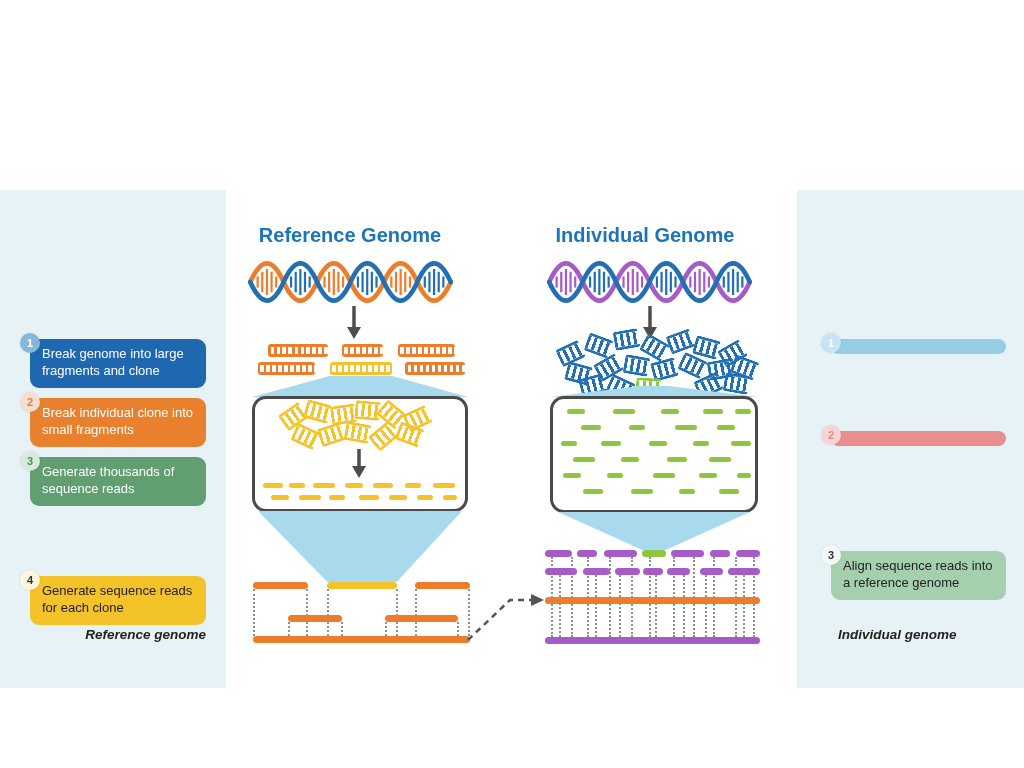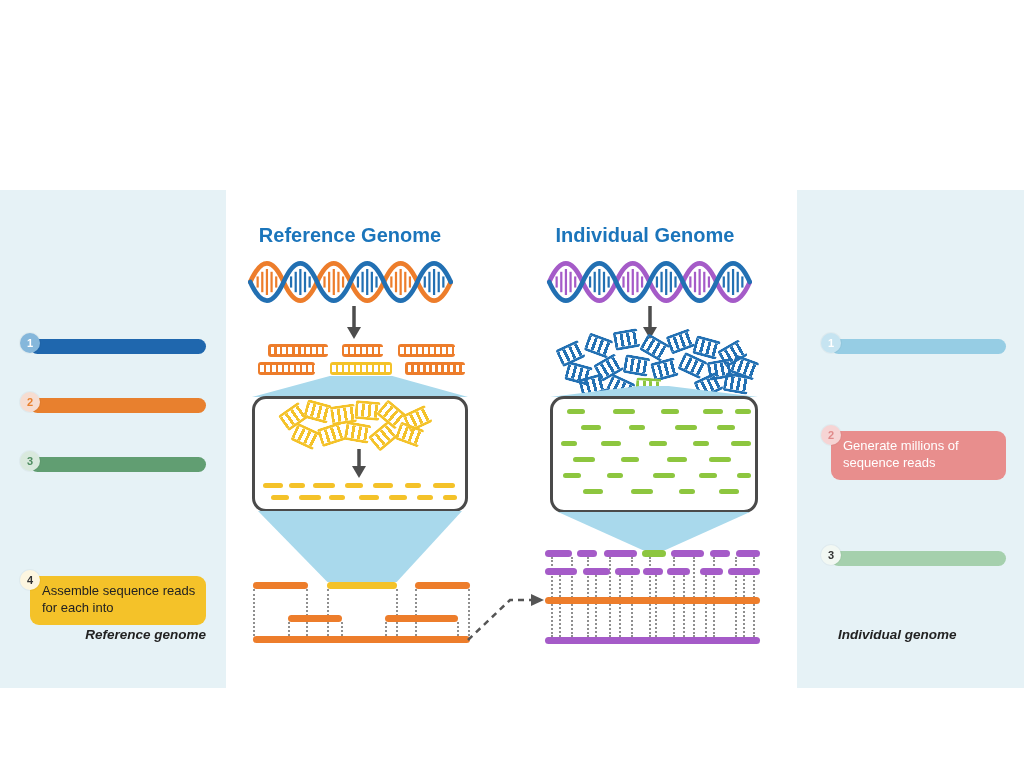--- a/index.html
+++ b/index.html
@@ -61,42 +61,45 @@
 <body>
 
 <div class="stage">
 
 
   <div class="panel panel-left" style="background: rgb(230, 242, 246);"></div>
   <div class="panel panel-right" style="background: rgb(230, 242, 246);"></div>
 
   <div class="step" style="left: 30px; top: 339px; width: 176px; background: rgb(31, 103, 174);">
     <span class="badge" style="background:#85b7db;color:#fff;">1</span>
+    <span>Break genome into large fragments and clone</span>
   </div>
   <div class="step" style="left: 30px; top: 398px; width: 176px; background: rgb(232, 128, 46);">
     <span class="badge" style="background:#f6ddd1;color:#e8802e;">2</span>
+    <span>Break individual clone into small fragments</span>
   </div>
   <div class="step" style="left: 30px; top: 457px; width: 176px; background: rgb(97, 158, 114);">
     <span class="badge" style="background:#d9e9dd;color:#4f8d61;">3</span>
+    <span>Generate thousands of sequence reads</span>
   </div>
   <div class="step dark" style="left: 30px; top: 576px; width: 176px; background: rgb(244, 194, 41);">
     <span class="badge" style="background:#fdf6e0;color:#333;">4</span>
-    <span>Assemble sequence reads for each into</span>
+    <span>Generate sequence reads for each clone</span>
   </div>
   <div class="footer-label" style="left:30px;top:627px;width:176px;text-align:right;">Reference genome</div>
 
   <div class="step" style="left: 831px; top: 339px; width: 175px; background: rgb(150, 205, 228);">
     <span class="badge" style="background:#c6e4f1;color:#fff;">1</span>
   </div>
   <div class="step" style="left: 831px; top: 431px; width: 175px; background: rgb(232, 142, 141);">
     <span class="badge" style="background:#f6d4d4;color:#e08a8a;">2</span>
-    <span>Generate millions of sequence reads</span>
   </div>
   <div class="step dark" style="left: 831px; top: 551px; width: 175px; background: rgb(165, 208, 173);">
     <span class="badge" style="background:#f2f8f3;color:#333;">3</span>
+    <span>Align sequence reads into a reference genome</span>
   </div>
   <div class="footer-label" style="left:838px;top:627px;width:170px;text-align:left;">Individual genome</div>
 
   <div class="col-head" style="left: 250px; top: 224px; color: rgb(27, 117, 187);">Reference Genome</div>
   <div class="col-head" style="left: 545px; top: 224px; color: rgb(27, 117, 187);">Individual Genome</div>
 
   <svg id="helix-ref" class="abs" style="left:248px;top:256px;" width="205" height="52" viewBox="0 0 216 56">
       <line x1="18" y1="14" x2="18" y2="42" stroke="#ed7d2b" stroke-width="2.4"></line>
       <line x1="13" y1="17" x2="13" y2="39" stroke="#ed7d2b" stroke-width="2.4"></line>
       <line x1="23" y1="17" x2="23" y2="39" stroke="#ed7d2b" stroke-width="2.4"></line>

